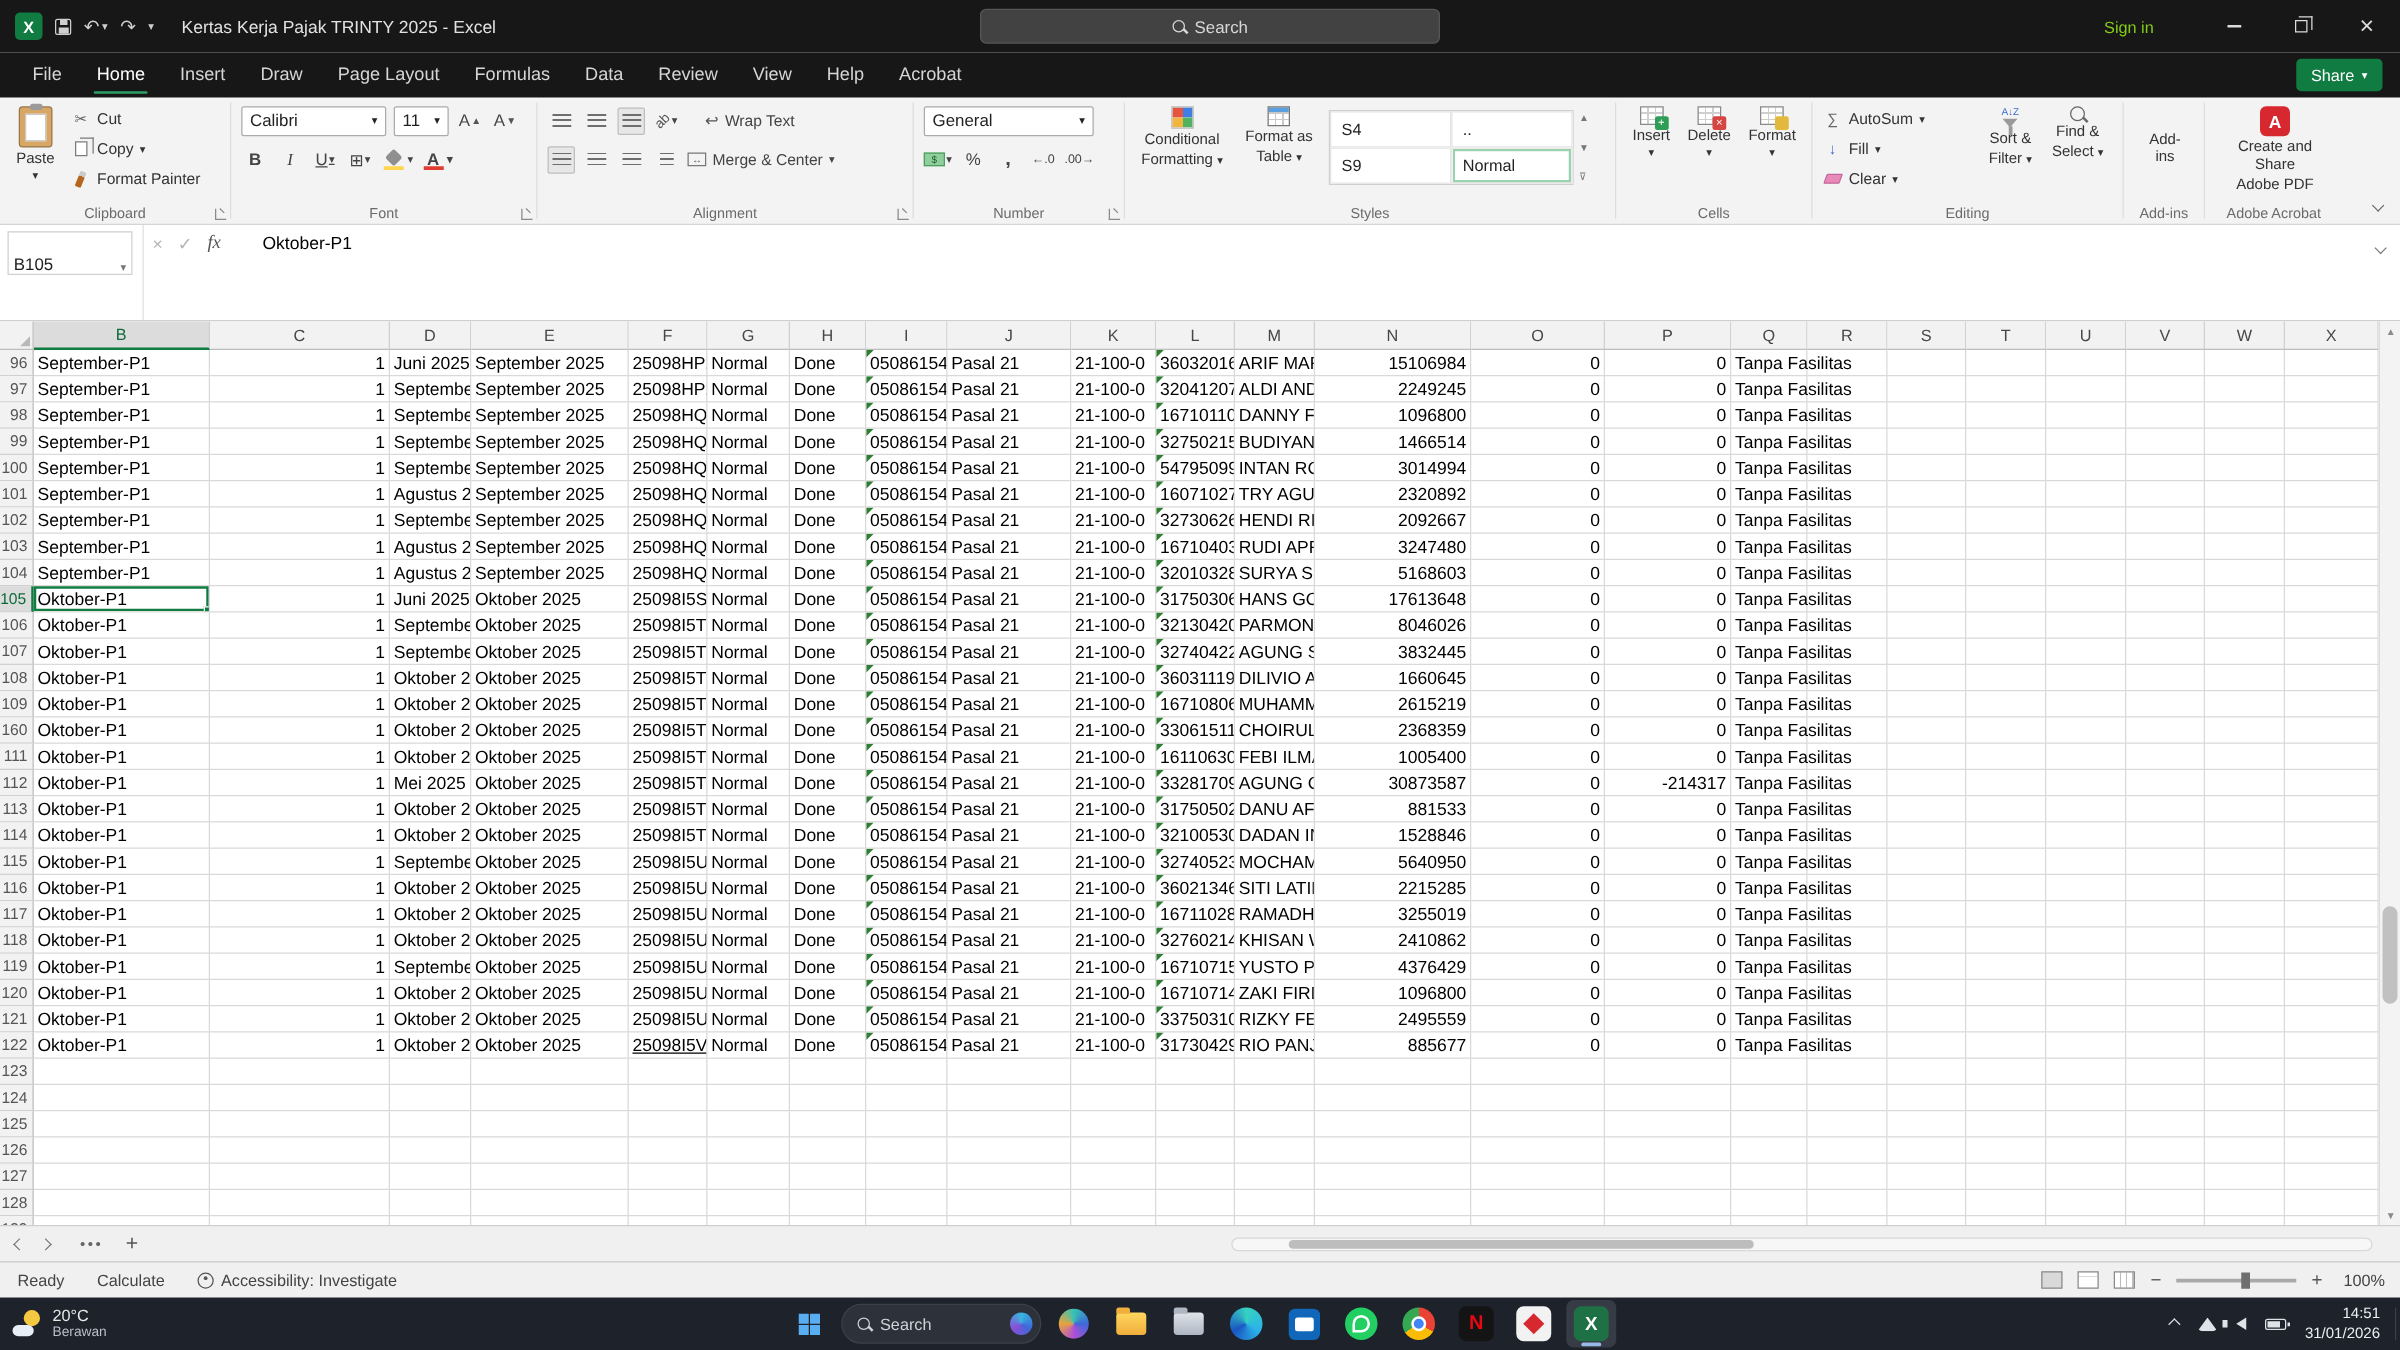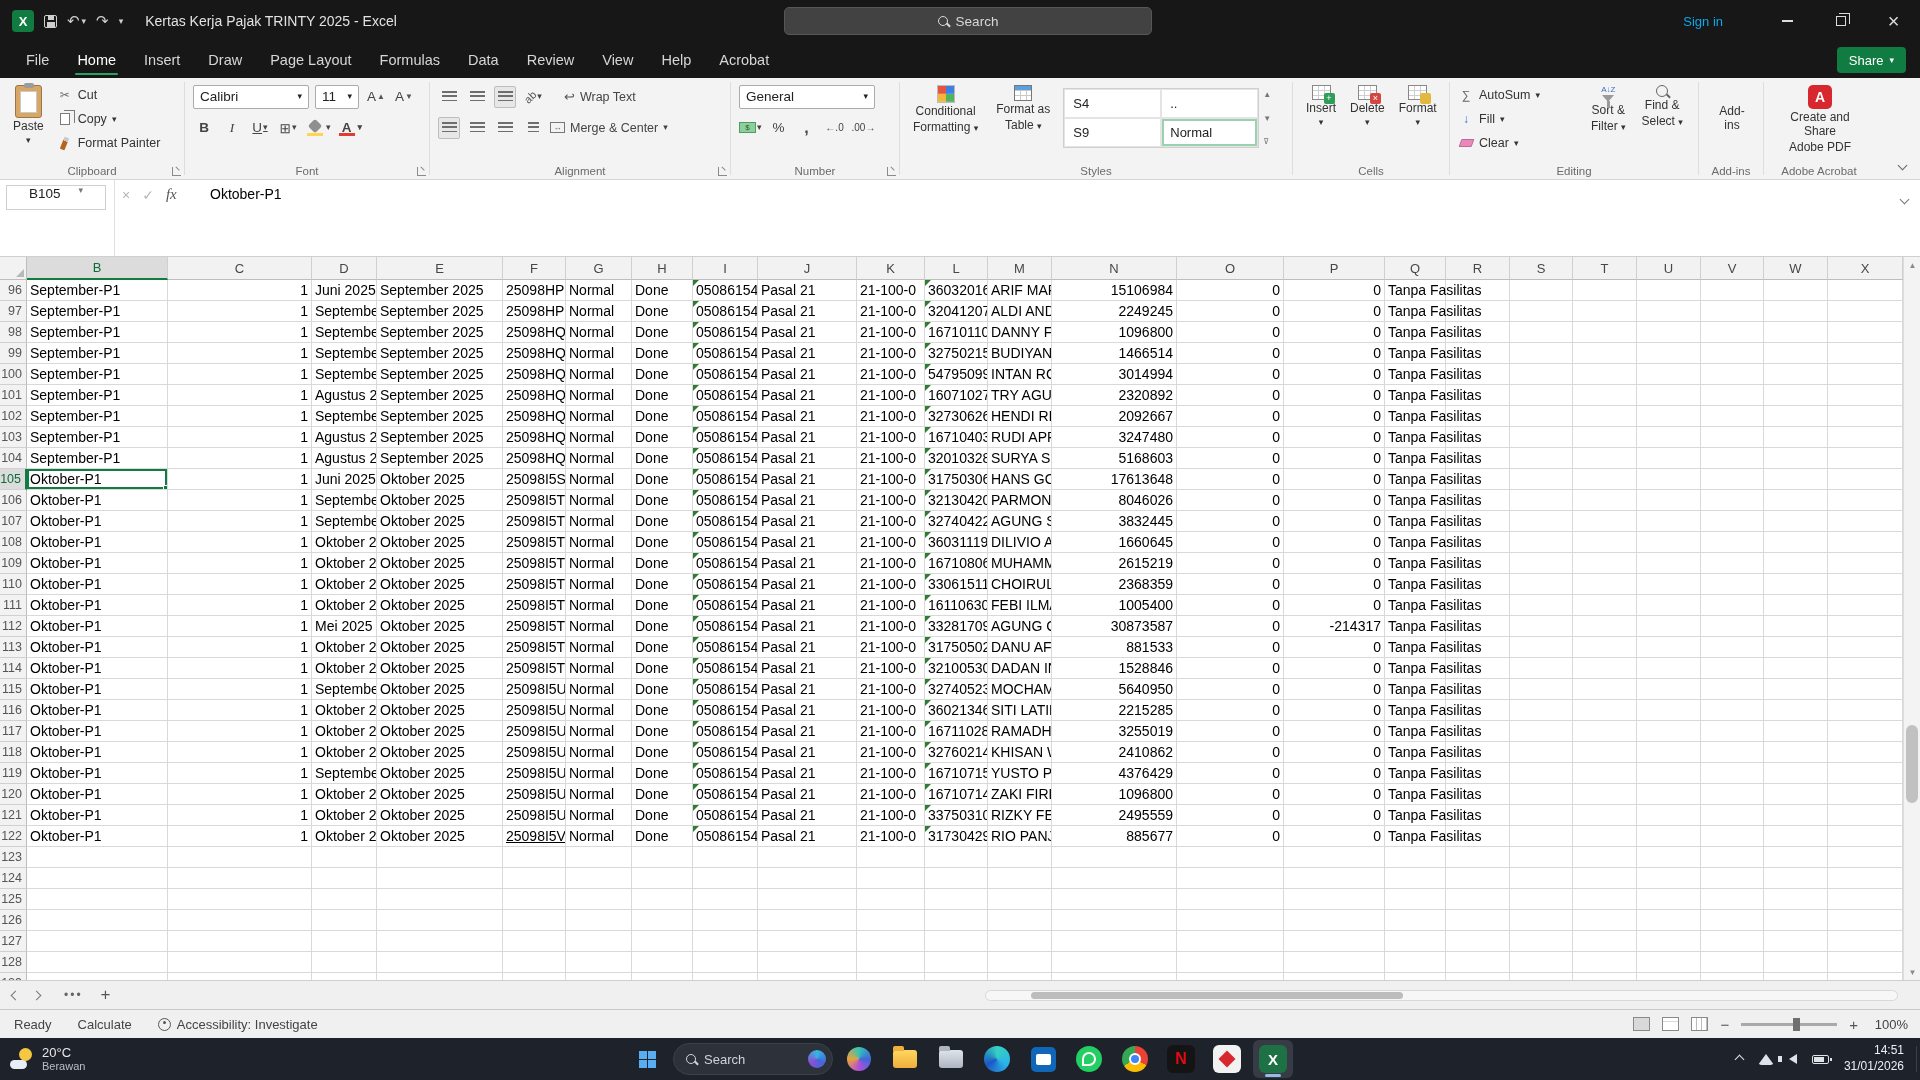--- a/index.html
+++ b/index.html
@@ -12,21 +12,21 @@
   .qbtn{color:#cfcfcf;font-size:15px;display:flex;align-items:center;gap:2px;cursor:default;}
   .flp{width:13px;height:13px;border:1.5px solid #cfcfcf;border-radius:2px;position:relative;}
   .flp::before{content:"";position:absolute;top:0;left:3px;width:6px;height:4px;background:#cfcfcf;}
   .flp::after{content:"";position:absolute;bottom:0;left:2px;width:8px;height:5px;background:#cfcfcf;}
   .caret{font-size:9px;color:inherit;line-height:1;}
   .wtitle{font-size:14px;color:#e2e2e2;margin-left:22px;white-space:nowrap;}
   .tsearch{position:absolute;left:784px;top:7px;width:368px;height:28px;background:#424242;border:1px solid #565656;border-radius:5px;display:flex;align-items:center;justify-content:center;gap:8px;color:#d8d8d8;font-size:13.5px;}
   .mag{position:relative;width:10px;height:10px;border:1.6px solid currentColor;border-radius:50%;display:inline-block;}
   .mag::after{content:"";position:absolute;width:5px;height:1.6px;background:currentColor;transform:rotate(45deg);right:-4px;bottom:-1px;}
   .tright{position:absolute;right:0;top:0;height:42px;display:flex;align-items:center;}
-  .signin{font-size:13px;color:#0ea5e9;margin-right:38px;}
+  .signin{font-size:13px;color:#84cc16;margin-right:38px;}
   .wbtn{width:53px;height:42px;display:flex;align-items:center;justify-content:center;color:#dcdcdc;font-size:17px;}
   .minic{width:11px;height:1.5px;background:#dcdcdc;display:inline-block;}
   .rst{width:10px;height:10px;border:1.2px solid #dcdcdc;position:relative;display:inline-block;}
   .rst::before{content:"";position:absolute;top:-4px;left:2px;width:10px;height:10px;border-top:1.2px solid #dcdcdc;border-right:1.2px solid #dcdcdc;}
 
   .menubar{position:absolute;top:42px;left:0;right:0;height:36px;background:#171717;display:flex;align-items:center;z-index:29;}
   .mtabs{display:flex;align-items:stretch;height:100%;padding-left:12px;}
   .mtab{padding:0 14px;display:flex;align-items:center;font-size:14.5px;color:#d6d6d6;position:relative;}
   .mtab.active{color:#fff;}
   .mtab.active::after{content:"";position:absolute;left:12px;right:12px;bottom:3px;height:2.5px;background:#2ea065;border-radius:2px;}
@@ -82,21 +82,21 @@
   .garrows{display:flex;flex-direction:column;justify-content:space-between;height:60px;padding:2px 0 2px 4px;color:#777;font-size:8px;}
   .chev{display:inline-block;width:7px;height:7px;border-right:1.6px solid currentColor;border-bottom:1.6px solid currentColor;}
   .chev.down{transform:rotate(45deg);}
   .chev.up{transform:rotate(225deg);}
   .chev.left{transform:rotate(135deg);}
   .chev.right{transform:rotate(-45deg);}
   .collapse-ribbon{position:absolute;right:14px;bottom:6px;color:#666;}
 
   
   .fbar{position:absolute;top:180px;left:0;right:0;height:77px;background:#fff;border-bottom:1px solid #cfcfcf;z-index:5;}
-  .namebox{position:absolute;left:6px;top:5px;width:100px;height:25px;border:1px solid #d0d0d0;display:flex;align-items:flex-start;justify-content:space-between;padding:0 22px;font-size:13.5px;color:#222;}
+  .namebox{position:absolute;left:6px;top:5px;width:100px;height:35px;border:1px solid #d0d0d0;display:flex;align-items:flex-end;justify-content:space-between;padding:0 4px;font-size:13.5px;color:#222;}
   .fsep{position:absolute;left:114px;top:0;bottom:0;width:1px;background:#e0e0e0;}
   .fbtns{position:absolute;left:122px;top:6px;display:flex;align-items:center;gap:12px;font-size:14px;color:#b5b5b5;}
   .fx{font-style:italic;font-family:"Liberation Serif",serif;color:#555;font-size:15px;}
   .fcontent{position:absolute;left:210px;top:6px;font-size:14px;color:#000;}
   .fexpand{position:absolute;right:12px;top:9px;color:#777;}
 
   
   .sheet{position:absolute;top:257px;left:0;width:1903px;height:723px;overflow:hidden;background:#fff;}
   .hrow{display:flex;height:23px;}
   .corner{width:27px;height:23px;background:#f2f2f2;border-right:1px solid #bdbdbd;border-bottom:1px solid #bdbdbd;position:relative;}
@@ -886,21 +886,21 @@
       <div class="gcell ovf" style="width: 61px;">Tanpa Fasilitas</div>
       <div class="gcell" style="width: 64px;"></div>
       <div class="gcell" style="width: 63px;"></div>
       <div class="gcell" style="width: 64px;"></div>
       <div class="gcell" style="width: 64px;"></div>
       <div class="gcell" style="width: 63px;"></div>
       <div class="gcell" style="width: 64px;"></div>
       <div class="gcell" style="width: 75px;"></div>
     </div>
     <div class="grow">
-      <div class="rhead">110</div>
+      <div class="rhead">160</div>
       <div class="gcell" style="width: 141px;">Oktober-P1</div>
       <div class="gcell num" style="width: 144px;">1</div>
       <div class="gcell" style="width: 65px;">Oktober 2</div>
       <div class="gcell" style="width: 126px;">Oktober 2025</div>
       <div class="gcell" style="width: 63px;">25098I5T</div>
       <div class="gcell" style="width: 66px;">Normal</div>
       <div class="gcell" style="width: 61px;">Done</div>
       <div class="gcell err" style="width: 65px;">05086154</div>
       <div class="gcell" style="width: 99px;">Pasal 21</div>
       <div class="gcell" style="width: 68px;">21-100-0</div>

